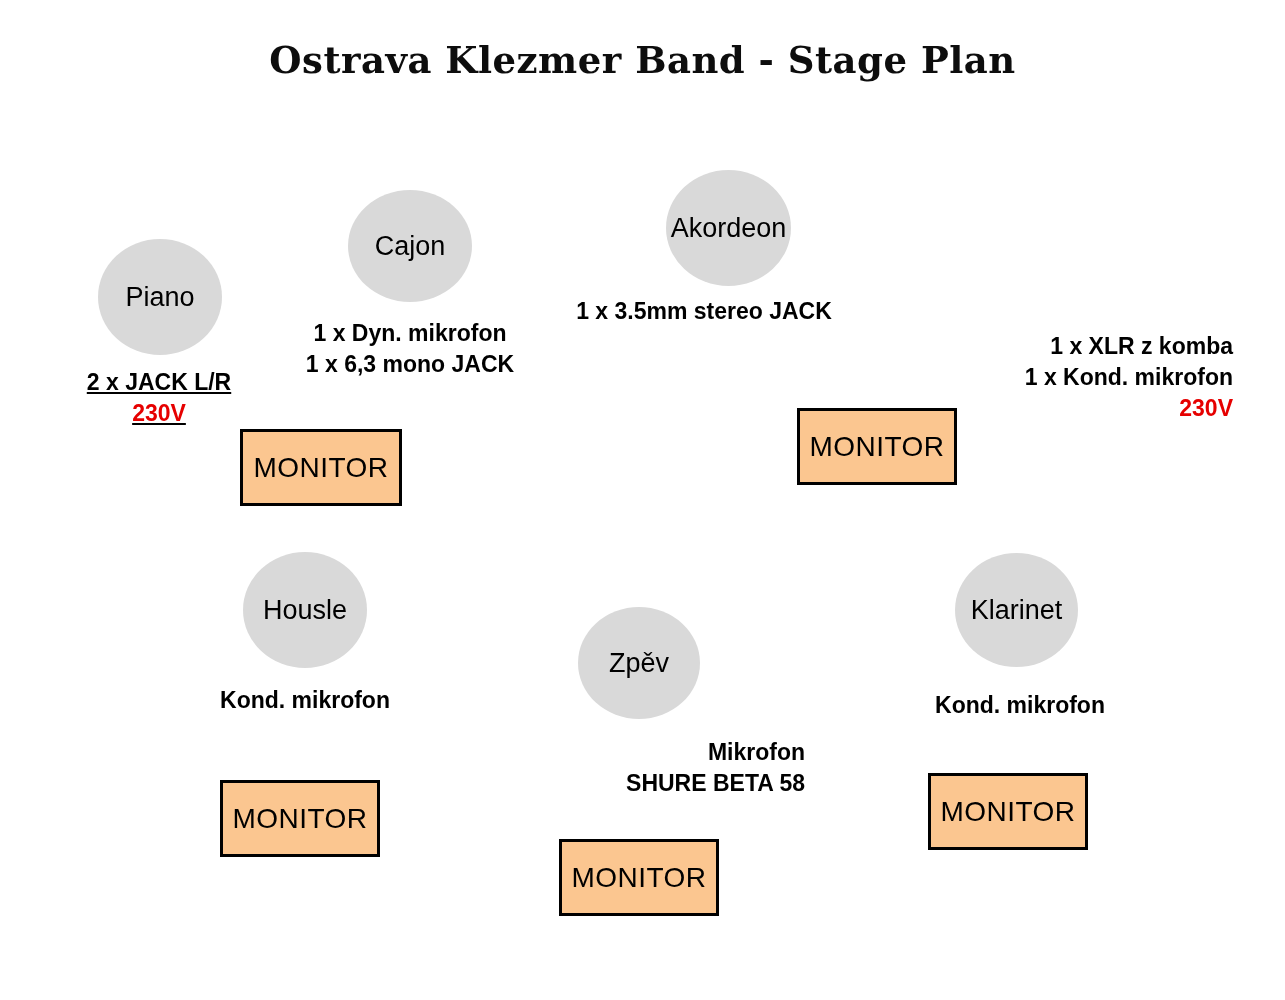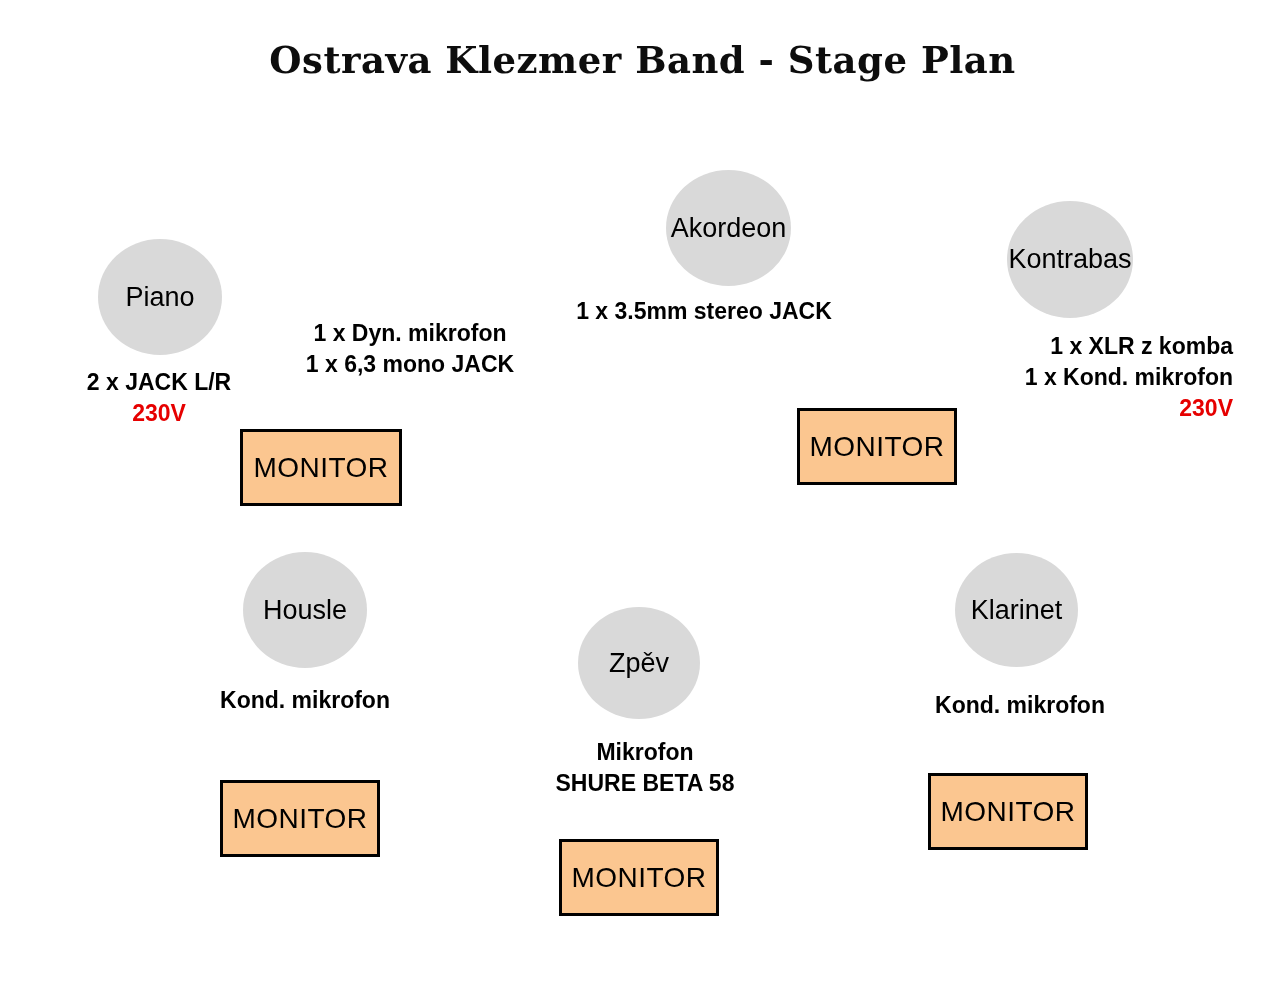--- a/index.html
+++ b/index.html
@@ -76,57 +76,57 @@
 </head>
 <body>
 
 <div class="stage">
 
   <h1 class="title">Ostrava Klezmer Band - Stage Plan</h1>
 
   <div class="circle" style="left:98px; top:239px; width:124px; height:116px;">
     <span>Piano</span>
   </div>
-  <div class="spec" style="left:-1px; top:367px;">
+  <div class="spec" style="left:-1px; top:367px;text-decoration:underline;">
     <div>2 x JACK L/R</div>
     <div class="power">230V</div>
   </div>
 
+  <div class="circle" style="left:348px; top:190px; width:124px; height:112px;">
+    <span>Cajon</span>
+  </div>
   <div class="spec" style="left:250px; top:318px;">
     <div>1 x Dyn. mikrofon</div>
     <div>1 x 6,3 mono JACK</div>
   </div>
 
   <div class="circle" style="left:666px; top:170px; width:125px; height:116px;">
     <span>Akordeon</span>
   </div>
   <div class="spec" style="left:544px; top:296px;">
     <div>1 x 3.5mm stereo JACK</div>
   </div>
 
-  <div class="circle" style="left:1007px; top:201px; width:126px; height:117px;">
-    <span>Kontrabas</span>
-  </div>
   <div class="spec" style="left:913px; top:331px;text-align:right;">
     <div>1 x XLR z komba</div>
     <div>1 x Kond. mikrofon</div>
     <div class="power">230V</div>
   </div>
 
   <div class="circle" style="left:243px; top:552px; width:124px; height:116px;justify-content:center;">
     <span>Housle</span>
   </div>
   <div class="spec" style="left:145px; top:685px;">
     <div>Kond. mikrofon</div>
   </div>
 
   <div class="circle" style="left:578px; top:607px; width:122px; height:112px;text-align:right;">
     <span>Zpěv</span>
   </div>
-  <div class="spec" style="left:485px; top:737px;">
+  <div class="spec" style="left:485px; top:737px;text-align:right;">
     <div>Mikrofon</div>
     <div>SHURE BETA 58</div>
   </div>
 
   <div class="circle" style="left:955px; top:553px; width:123px; height:114px;">
     <span>Klarinet</span>
   </div>
   <div class="spec" style="left:860px; top:690px;">
     <div>Kond. mikrofon</div>
   </div>

